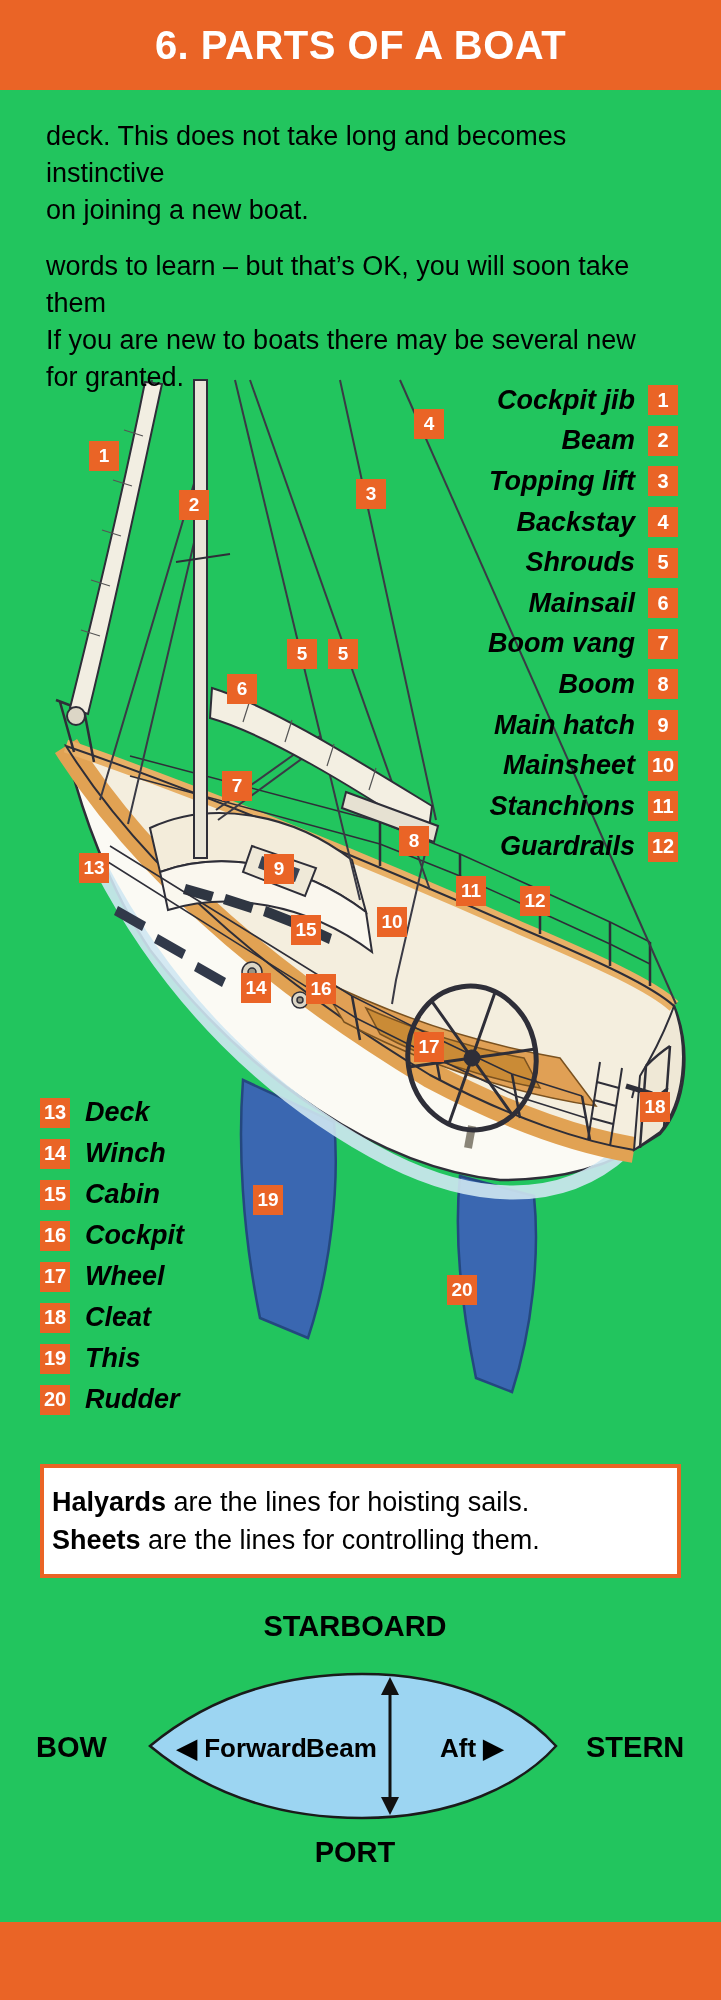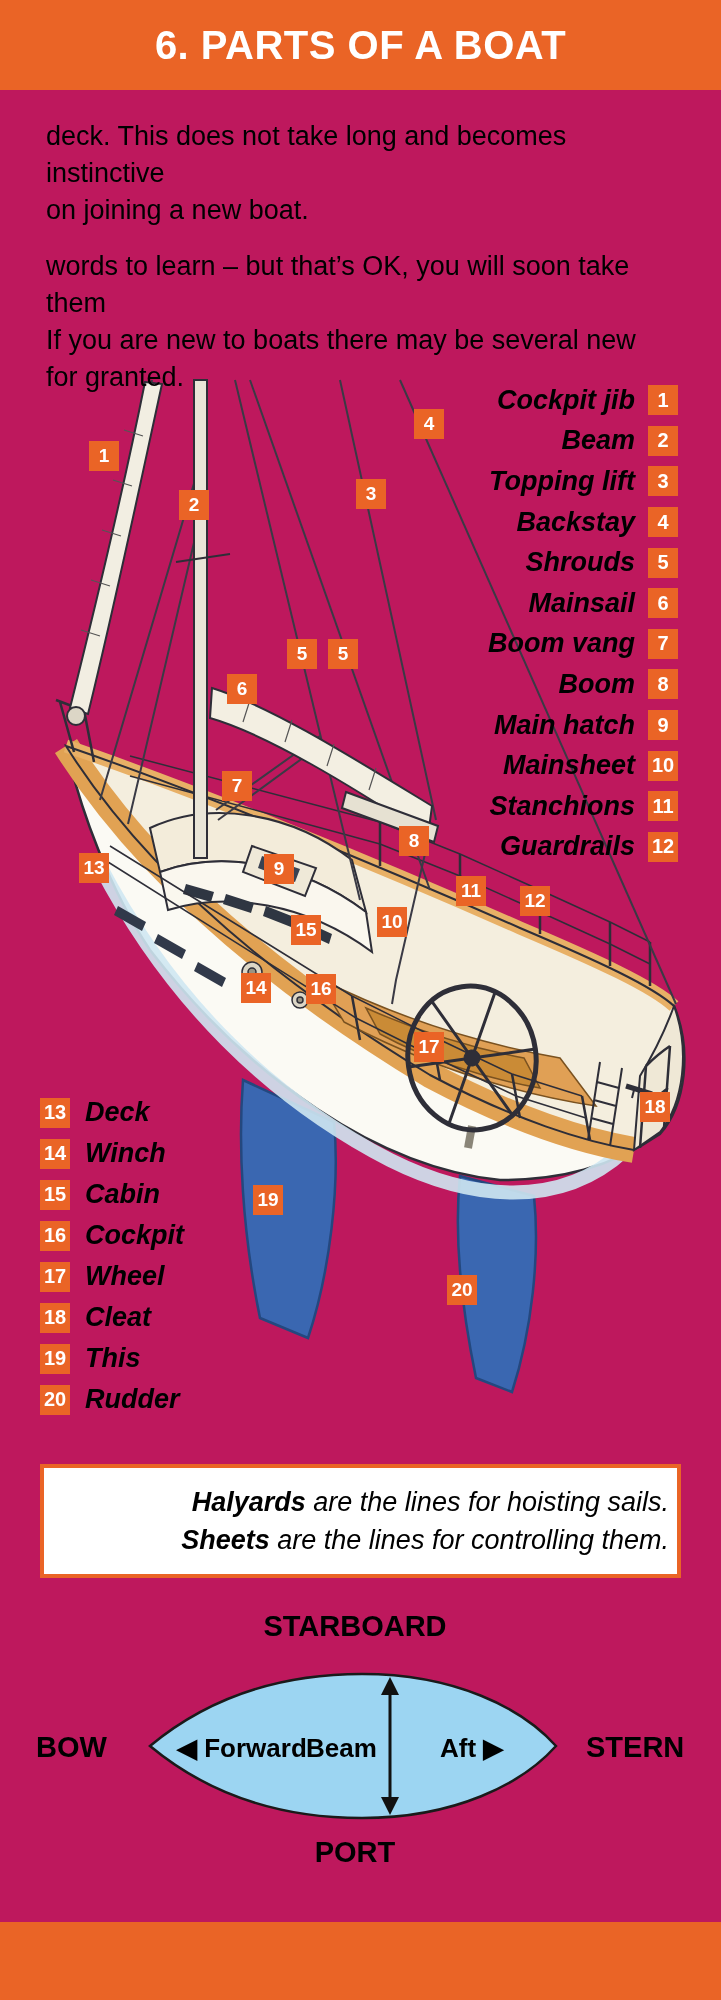--- a/index.html
+++ b/index.html
@@ -1,18 +1,18 @@
 <!DOCTYPE html>
 <html style="--accent: #EA6426; --keel-blue: #3A67B1; --plan-fill: #9CD5F2;"><head>
 <meta charset="utf-8">
 <style>
   :root{ --accent:#EA6426; --keel-blue:#3A67B1; --plan-fill:#9CD5F2; }
   *{box-sizing:border-box}
   body{margin:0;background:#888;font-family:"Liberation Sans",sans-serif}
-  .page{position:relative;width:721px;height:2000px;margin:0 auto;background:#be185d;overflow:hidden;color:#000}
+  .page{position:relative;width:721px;height:2000px;margin:0 auto;background:#22c55e;overflow:hidden;color:#000}
 
   .bar{position:absolute;left:0;width:100%;background:var(--accent,#EA6426);z-index:2}
   .header{top:0;height:90px;display:flex;align-items:center;justify-content:center}
   .header .title{color:#fff;font-size:40px;font-weight:bold;letter-spacing:.5px}
   .footer{bottom:0;height:78px}
 
   .intro{position:absolute;left:46px;top:118px;width:645px;font-size:27px;line-height:37px;z-index:2}
   .intro .para{margin:0 0 19px 0}
   .intro .line{display:block}
 
@@ -20,21 +20,21 @@
 
   .labels-right{position:absolute;top:380px;right:43px;z-index:3}
   .labels-right .row{display:flex;align-items:center;justify-content:flex-end;height:40.6px;gap:13px}
   .labels-left{position:absolute;top:1092px;left:40px;z-index:3}
   .labels-left .row{display:flex;align-items:center;height:41px;gap:15px}
   .plabel{font-style:italic;font-weight:bold;font-size:27px;white-space:nowrap}
   .badge{flex:0 0 auto;width:30px;height:30px;background:var(--accent,#EA6426);color:#fff;font-weight:bold;font-size:20px;display:flex;align-items:center;justify-content:center}
 
   .marker{position:absolute;width:30px;height:30px;background:var(--accent,#EA6426);color:#fff;font-weight:bold;font-size:19px;display:flex;align-items:center;justify-content:center;z-index:3}
 
-  .notebox{position:absolute;left:40px;top:1464px;width:641px;border:4px solid var(--accent,#EA6426);padding:15px 8px;text-align:right;font-style:italic;font-size:27px;line-height:38px;z-index:2;background:#fff}
+  .notebox{position:absolute;left:40px;top:1464px;width:641px;border:4px solid var(--accent,#EA6426);padding:15px 8px;text-align:left;font-size:27px;line-height:38px;z-index:2;background:#fff}
   .notebox .term{font-weight:bold}
 
   .dir-label{position:absolute;font-weight:bold;font-size:29px;z-index:3;white-space:nowrap}
   .dir-center{left:140px;width:430px;text-align:center}
   .dir-inner{position:absolute;font-weight:bold;font-size:26px;z-index:3;white-space:nowrap}
   svg.plan{position:absolute;left:140px;top:1664px;width:430px;height:164px;z-index:2}
 </style>
 </head>
 <body>
 

